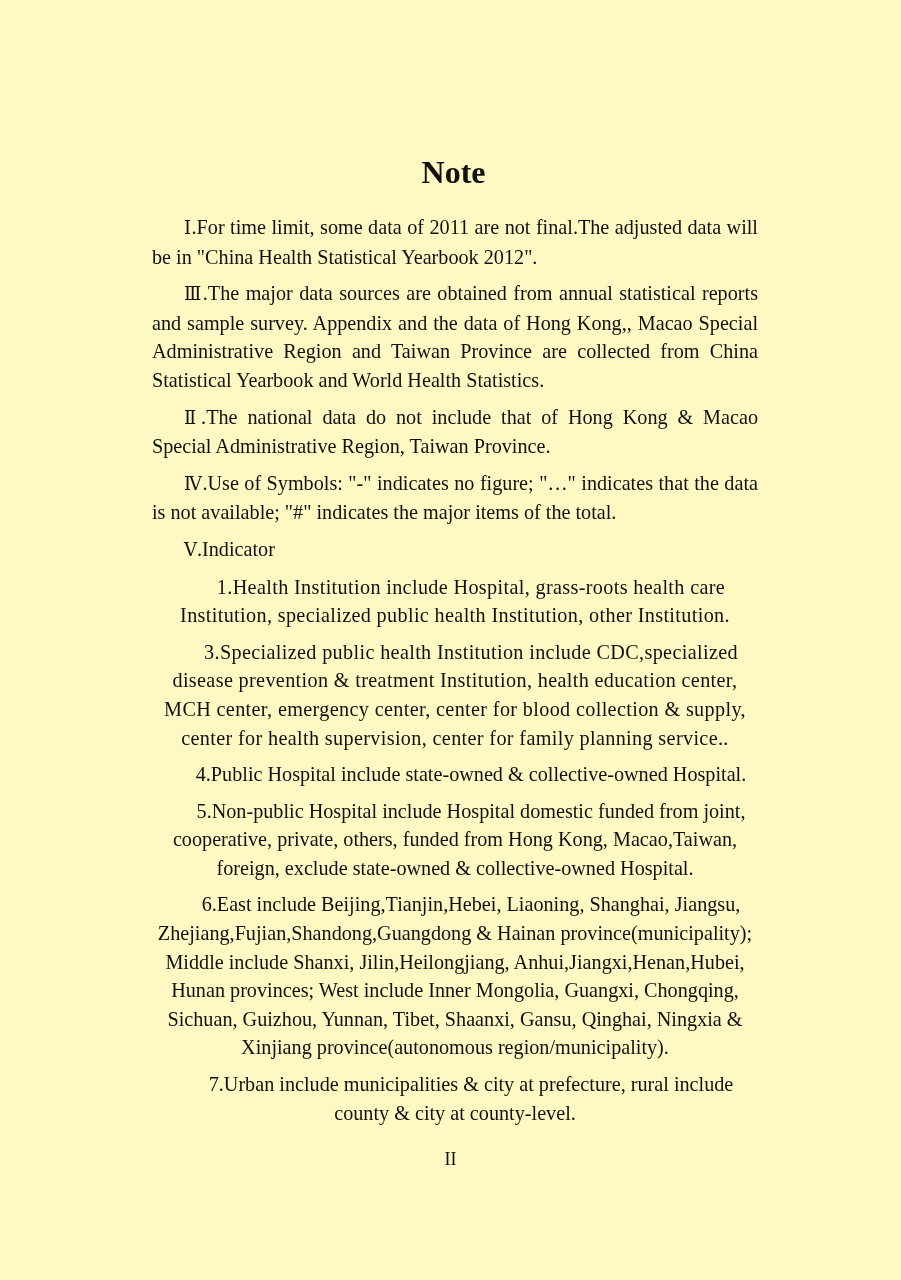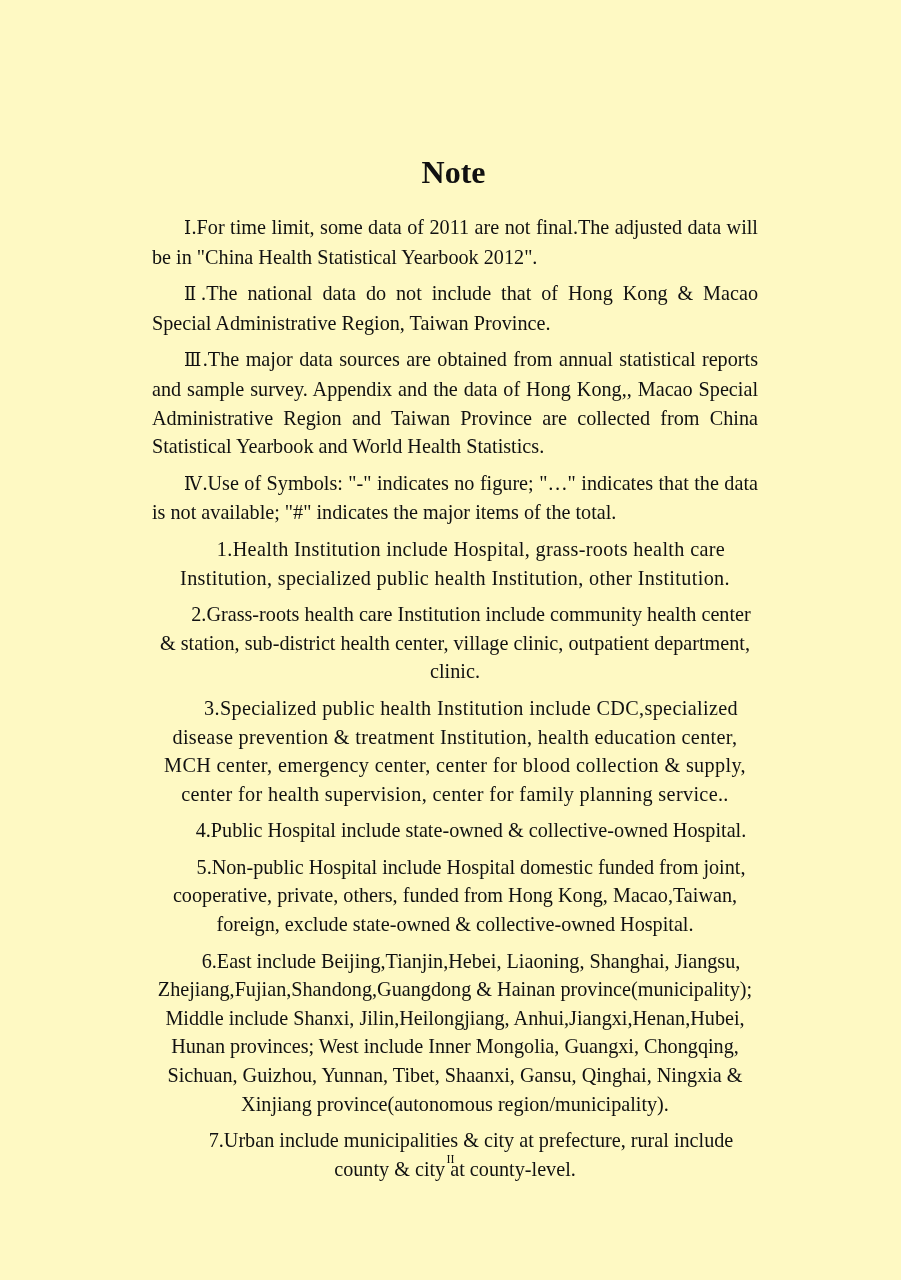--- a/index.html
+++ b/index.html
@@ -20,37 +20,37 @@
     .body {
       position: absolute; left: 144px; top: 205px; width: 622px;
       font-size: 20.2px; line-height: 28.6px;
     }
     .para { margin: 8px; text-align: justify; text-indent: 32px; }
     .para.ragged { text-align: center; }
     .roman { font-family: "DejaVu Serif", serif; font-size: 18px; }
     .wide { letter-spacing: 0.35px; }
     .page-number {
       position: absolute; top: 1147px; left: 0; width: 901px;
-      text-align: center; font-size: 12px; line-height: 24px;
+      text-align: center; font-size: 18px; line-height: 24px;
     }
   </style>
 </head>
 <body>
 
 <div class="page">
   <h1 class="title">Note</h1>
 
   <div class="body">
     <p class="para"><span class="roman">Ⅰ</span><span>.For time limit, some data of 2011 are not final.The adjusted data will be in "China Health Statistical Yearbook 2012".</span></p>
+    <p class="para"><span class="roman">Ⅲ</span><span>.The major data sources are obtained from annual statistical reports and sample survey. Appendix and the data of Hong Kong,, Macao Special Administrative Region and Taiwan Province are collected from China Statistical Yearbook and World Health Statistics.</span></p>
     <p class="para"><span class="roman">Ⅱ</span><span>.The national data do not include that of Hong Kong &amp; Macao Special Administrative Region, Taiwan Province.</span></p>
-    <p class="para"><span class="roman">Ⅲ</span><span>.The major data sources are obtained from annual statistical reports and sample survey. Appendix and the data of Hong Kong,, Macao Special Administrative Region and Taiwan Province are collected from China Statistical Yearbook and World Health Statistics.</span></p>
     <p class="para"><span class="roman">Ⅳ</span><span>.Use of Symbols: "-" indicates no figure; "…" indicates that the data is not available; "#" indicates the major items of the total.</span></p>
+    <p class="para"><span class="roman">Ⅴ</span><span>.Indicator</span></p>
 
     <p class="para ragged wide">1.Health Institution include Hospital, grass-roots health care Institution, specialized public health Institution, other Institution.</p>
-    <p class="para ragged">2.Grass-roots health care Institution include community health center &amp; station, sub-district health center, village clinic, outpatient department, clinic.</p>
     <p class="para ragged wide">3.Specialized public health Institution include CDC,specialized disease prevention &amp; treatment Institution, health education center, MCH center, emergency center, center for blood collection &amp; supply, center for health supervision, center for family planning service..</p>
     <p class="para ragged">4.Public Hospital include state-owned &amp; collective-owned Hospital.</p>
     <p class="para ragged">5.Non-public Hospital include Hospital domestic funded from joint, cooperative, private, others, funded from Hong Kong, Macao,Taiwan, foreign, exclude state-owned &amp; collective-owned Hospital.</p>
     <p class="para ragged">6.East include Beijing,Tianjin,Hebei, Liaoning, Shanghai, Jiangsu, Zhejiang,Fujian,Shandong,Guangdong &amp; Hainan province(municipality); Middle include Shanxi, Jilin,Heilongjiang, Anhui,Jiangxi,Henan,Hubei, Hunan provinces; West include Inner Mongolia, Guangxi, Chongqing, Sichuan, Guizhou, Yunnan, Tibet, Shaanxi, Gansu, Qinghai, Ningxia &amp; Xinjiang province(autonomous region/municipality).</p>
     <p class="para ragged">7.Urban include municipalities &amp; city at prefecture, rural include county &amp; city at county-level.</p>
   </div>
 
   <div class="page-number">II</div>
 </div>
 

